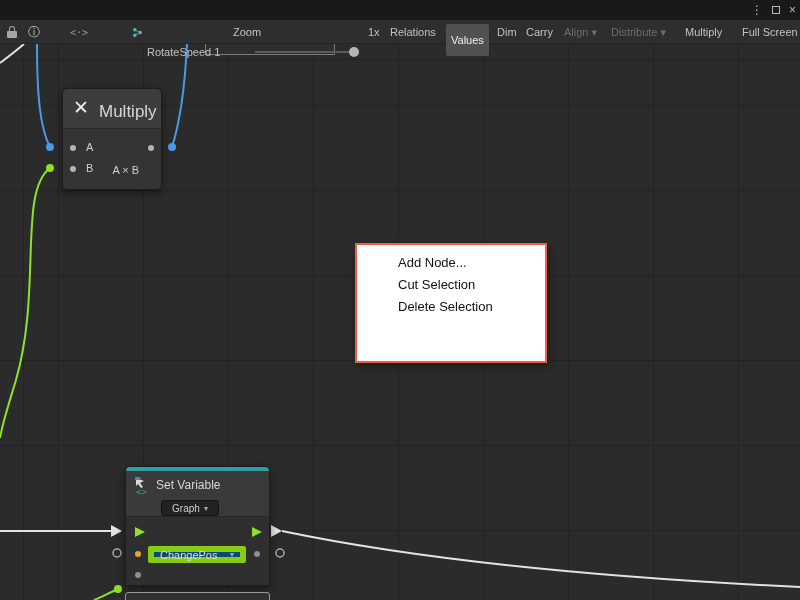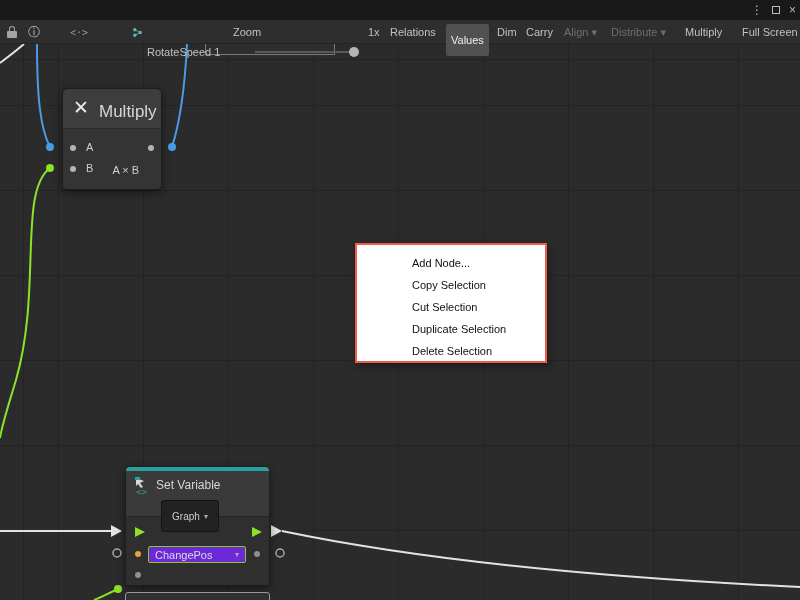--- a/index.html
+++ b/index.html
@@ -47,33 +47,33 @@
   .portdot { position:absolute; width:6px; height:6px; border-radius:50%; background:#b4b4b4; }
   .portlabel { position:absolute; font-size:11px; color:#cfcfcf; }
 
   .node-setvar { left:125px; top:466px; width:145px; height:120px; background:#2f2f2f; border:1px solid #1d1d1d; border-radius:5px 5px 0 0; }
   .sv-accent { position:absolute; left:0; top:0; right:0; height:4px; border-radius:5px 5px 0 0; }
   .sv-hdr { position:absolute; left:0; top:4px; right:0; height:46px; background:#3a3a3a; border-bottom:1px solid #262626; }
   .sv-title { position:absolute; left:30px; top:7px; font-size:12px; }
   .sv-icon { position:absolute; left:8px; top:5px; width:18px; height:20px; }
   .pill { position:absolute; background:#222222; border:1px solid #141414; border-radius:3px; color:#cccccc;
           font-size:10px; display:flex; align-items:center; justify-content:center; gap:4px; }
-  .sv-scope { left:35px; top:29px; width:58px; height:32px; }
-  .sv-var { position:absolute; left:22px; top:79px; width:98px; height:17px; background:#6d28d9; border:1px solid #84cc16;
+  .sv-scope { left:35px; top:29px; width:58px; height:16px; }
+  .sv-var { position:absolute; left:22px; top:79px; width:98px; height:17px; background:#0c4a6e; border:6px solid #84cc16;
             border-radius:2px; color:#dcdcdc; font-size:11px; display:flex; align-items:center; padding:0 6px; justify-content:space-between; }
   .arrow-green { position:absolute; width:0; height:0; border-top:5px solid transparent; border-bottom:5px solid transparent; }
   .caret { font-size:8px; color:#aaaaaa; }
 
   .node-footer { position:absolute; left:125px; top:592px; width:145px; height:20px; background:#303030;
                  border:1px solid #989898; border-radius:3px; z-index:3; }
 
   
   .ctx-menu { position:absolute; left:355px; top:243px; width:192px; height:120px; background:#ffffff;
               border:2px solid #ef5c48; z-index:5; box-shadow:2px 3px 8px rgba(0,0,0,.4); padding-top:7px; }
-  .ctx-item { height:22px; line-height:22px; padding-left:55px; font-size:11px; color:#111111; white-space:nowrap; }
+  .ctx-item { height:22px; line-height:22px; padding-left:41px; font-size:13px; color:#111111; white-space:nowrap; }
 </style>
 </head>
 <body>
 
 <div id="app">
 
   <div class="canvas"></div>
 
   <svg class="wires">
     <path d="M 0 63 C 8 57, 17 50, 24 44" fill="none" stroke="#e3e3e3" stroke-width="2"></path>
@@ -130,23 +130,21 @@
       <span class="caret">▾</span>
     </div>
     <span class="portdot" style="left:128px; top:84px; background:#909090;"></span>
     <span class="portdot" style="left:9px; top:105px; background:#909090;"></span>
   </div>
 
   <div class="node-footer"></div>
 
   <div class="ctx-menu">
     <div class="ctx-item">Add Node...</div>
-    <div class="ctx-item">Copy Selection</div>
     <div class="ctx-item">Cut Selection</div>
-    <div class="ctx-item">Duplicate Selection</div>
     <div class="ctx-item">Delete Selection</div>
   </div>
 
   <div class="titlebar">
     <div class="win-controls">
       <span>⋮</span>
       <span class="max-box"></span>
       <span>×</span>
     </div>
   </div>

